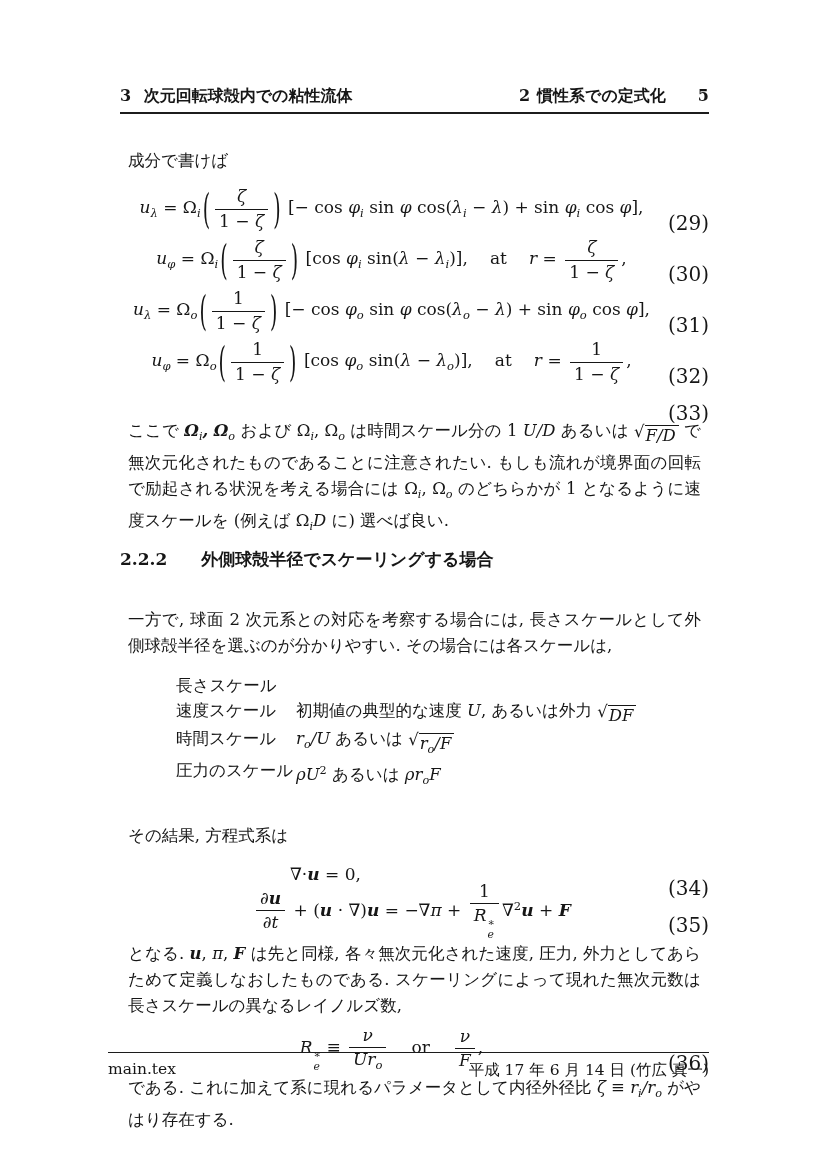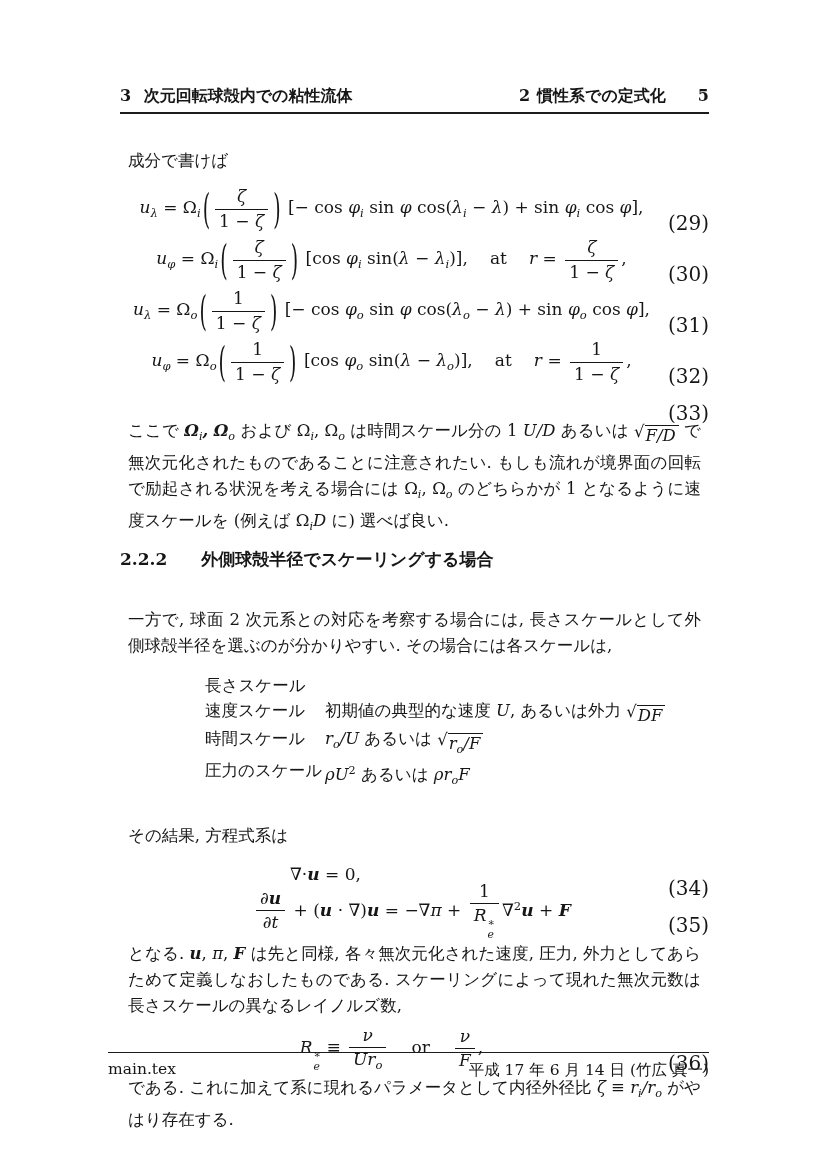--- a/index.html
+++ b/index.html
@@ -28,21 +28,21 @@
   .mt-para2{margin-top:36px;}
   .mt-para3{margin-top:30px;}
   .mt-para4{margin-top:6px;}
   .mt-para5{margin-top:4px;}
   .section{margin:0;font-size:17px;font-weight:bold;
            font-family:"DejaVu Sans","Liberation Sans",sans-serif;}
   .sec-num{font-family:"DejaVu Serif","Liberation Serif",serif;margin-right:28px;}
 
   
   .scales{margin:14px 0 0 56px;font-size:16.5px;line-height:25.5px;}
-  .scale-row{display:flex;margin-left:29px;}
+  .scale-row{display:flex;}
   .scale-label{width:120px;flex:none;}
 
   
   .eqs{margin-top:10px;}
   .eq-row{display:flex;align-items:center;font-size:17px;}
   .eq-body{flex:1;text-align:center;white-space:nowrap;}
   .eq-left .eq-body{text-align:left;}
   .pad-a .eq-body{padding-left:170px;}
   .pad-b .eq-body{padding-left:133px;}
   .eq-no{width:46px;text-align:right;font-size:20px;flex:none;margin-top:28px;}

